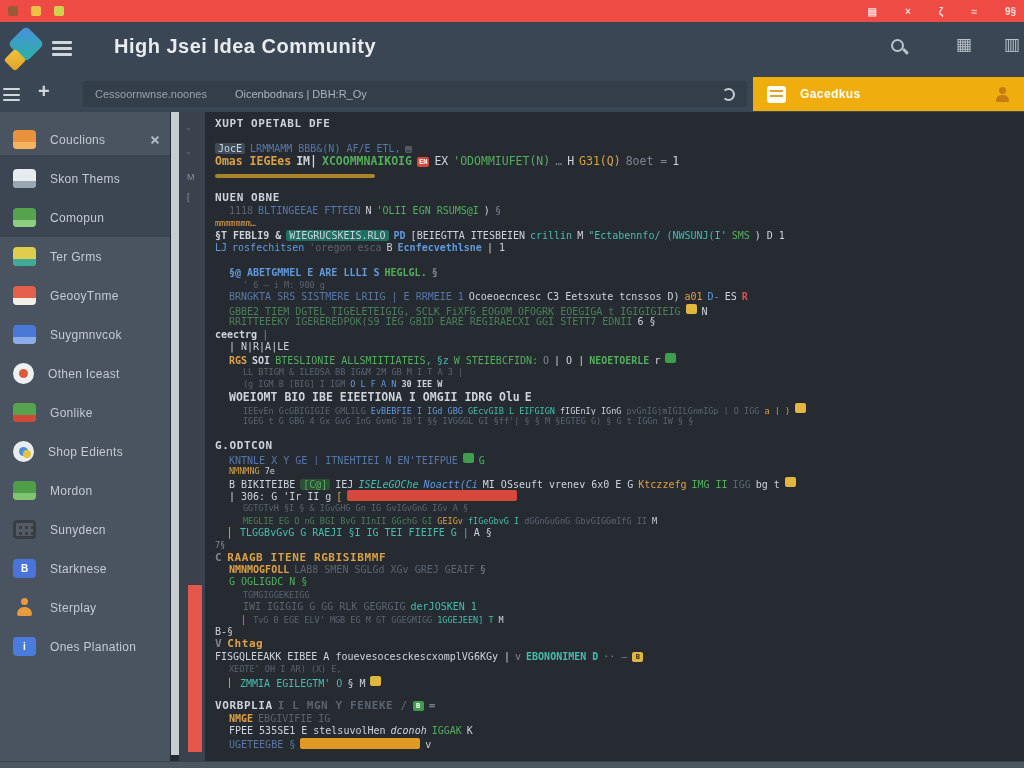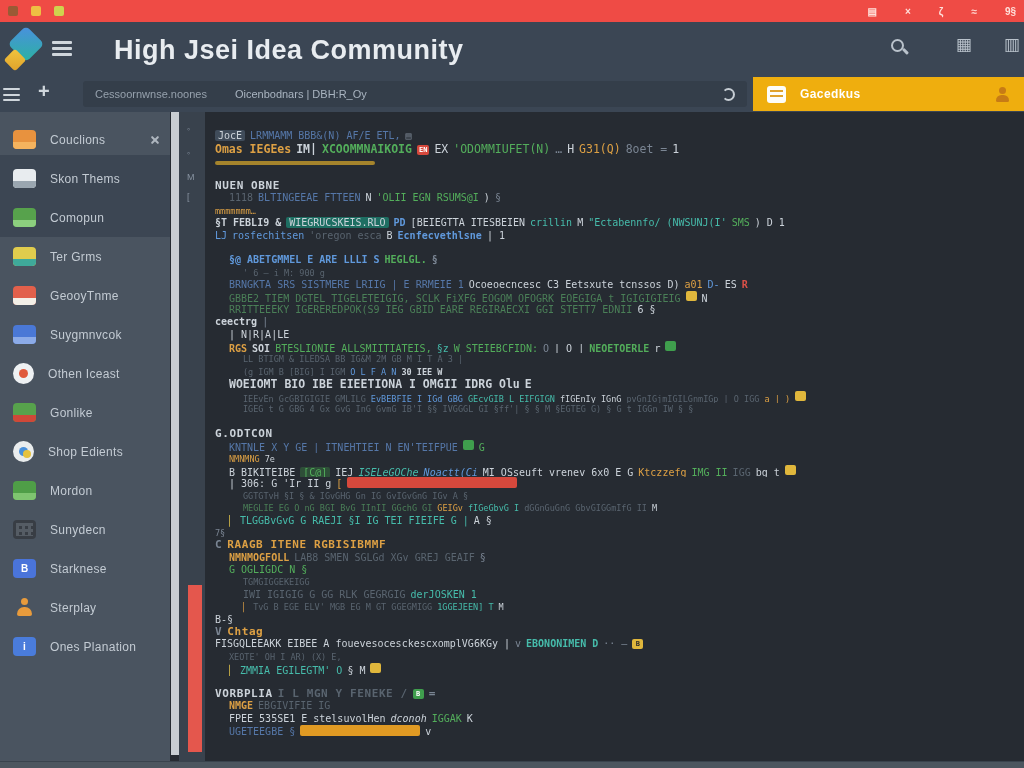--- a/index.html
+++ b/index.html
@@ -21,21 +21,21 @@
 
   
   .header{position:absolute;top:22px;left:0;right:0;height:54px;background:var(--chrome);z-index:4}
   .logo{position:absolute;left:4px;top:4px;width:44px;height:48px}
   .logo .l1{position:absolute;left:9px;top:5px;width:26px;height:26px;transform:rotate(45deg);
     background:linear-gradient(135deg,#4a8fe0,#2bb3a0);border-radius:5px}
   .logo .l2{position:absolute;left:3px;top:26px;width:16px;height:16px;transform:rotate(45deg);
     background:linear-gradient(135deg,#f0c43e,#e0a22b);border-radius:3px}
   .hamburger{position:absolute;left:52px;top:19px;width:20px}
   .hamburger i{display:block;height:2.5px;background:#cfd6dc;margin-bottom:3.5px;border-radius:1px}
-  .title{position:absolute;left:114px;top:13px;font-size:27px;font-weight:bold;color:#e8ecf0;letter-spacing:.5px}
+  .title{position:absolute;left:114px;top:13px;font-size:20px;font-weight:bold;color:#e8ecf0;letter-spacing:.5px}
   .mag{position:absolute;right:120px;top:17px;width:13px;height:13px;border:2.5px solid #b9c2cb;border-radius:50%}
   .mag::after{content:"";position:absolute;width:2.5px;height:7px;background:#b9c2cb;
     transform:rotate(-45deg);right:-4px;bottom:-5px;border-radius:1px}
   .grid-glyph{position:absolute;top:14px;color:#b9c2cb;font-size:17px;line-height:1}
   .g1{right:52px}.g2{right:4px}
 
   
   .toolbar{position:absolute;top:76px;left:0;right:0;height:36px;background:var(--chrome);z-index:4}
   .list-icon{position:absolute;left:3px;top:12px;width:17px}
   .list-icon i{display:block;height:2.2px;background:#cfd6dc;margin-bottom:3.4px;border-radius:1px}
@@ -237,20 +237,21 @@
       </div>
     <div class="divider"></div>
     <div class="gutter" id="gutter">
         <span class="gi" style="top: 12px;">◦</span>
         <span class="gi" style="top: 36px;">◦</span>
         <span class="gi" style="top: 60px;">M</span>
         <span class="gi" style="top: 80px;">[</span>
       </div>
     <div class="redstrip"></div>
     <div class="editor" id="editor">
+        <div class="cl h"><span style="color: rgb(204, 211, 218);">XUPT OPETABL DFE</span></div>
         <div class="cl"></div>
         <div class="cl"><span class="seg-bg" style="color: rgb(204, 211, 218); background: rgb(64, 76, 90);">JocE</span><span style="color: rgb(85, 119, 168);">LRMMAMM BBB&amp;(N) AF/E ETL,</span><span style="color: rgb(122, 133, 147);">▤</span></div>
         <div class="cl l"><span style="color: rgb(221, 160, 68); font-weight: bold;">Omas IEGEes</span><span style="color: rgb(204, 211, 218); font-weight: bold;">IM|</span><span style="color: rgb(83, 174, 91); font-weight: bold;">XCOOMMNAIKOIG</span><span class="badge" style="background: rgb(214, 72, 60); color: rgb(255, 255, 255);">EN</span><span style="color: rgb(204, 211, 218);">EX</span><span style="color: rgb(83, 174, 91);">'ODOMMIUFET(N)</span><span style="color: rgb(122, 133, 147);">…</span><span style="color: rgb(204, 211, 218);">H</span><span style="color: rgb(221, 160, 68);">G31(Q)</span><span style="color: rgb(122, 133, 147);">8oet =</span><span style="color: rgb(204, 211, 218);">1</span></div>
         <div class="cl"><span class="bar" style="background: rgb(165, 132, 44); width: 160px; height: 4px;"></span></div>
         <div class="cl"></div>
         <div class="cl h"><span style="color: rgb(204, 211, 218);">NUEN OBNE</span></div>
         <div class="cl" style="padding-left: 14px;"><span style="color: rgb(89, 100, 111);">1118</span><span style="color: rgb(85, 119, 168);">BLTINGEEAE FTTEEN</span><span style="color: rgb(204, 211, 218);">N</span><span style="color: rgb(83, 174, 91);">'OLII EGN RSUMS@I</span><span style="color: rgb(204, 211, 218);">)</span><span style="color: rgb(122, 133, 147);">§</span></div>
         <div class="cl s"><span style="color: rgb(221, 160, 68);">mmmmmmm…</span></div>
         <div class="cl"><span style="color: rgb(204, 211, 218); font-weight: bold;">§T FEBLI9 &amp;</span><span class="seg-bg" style="color: rgb(204, 211, 218); background: rgb(30, 110, 98);">WIEGRUCSKEIS.RLO</span><span style="color: rgb(96, 153, 220); font-weight: bold;">PD</span><span style="color: rgb(204, 211, 218);">[BEIEGTTA ITESBEIEN</span><span style="color: rgb(70, 188, 171);">crillin</span><span style="color: rgb(204, 211, 218);">M</span><span style="color: rgb(70, 188, 171);">"Ectabennfo/ (NWSUNJ(I'</span><span style="color: rgb(83, 174, 91);">SMS</span><span style="color: rgb(204, 211, 218);">) D 1</span></div>
         <div class="cl"><span style="color: rgb(96, 153, 220); font-weight: normal;">LJ</span><span style="color: rgb(96, 153, 220);">rosfechitsen</span><span style="color: rgb(89, 100, 111);">'oregon esca</span><span style="color: rgb(204, 211, 218);">B</span><span style="color: rgb(96, 153, 220); font-weight: bold;">Ecnfecvethlsne</span><span style="color: rgb(204, 211, 218);">| 1</span></div>

